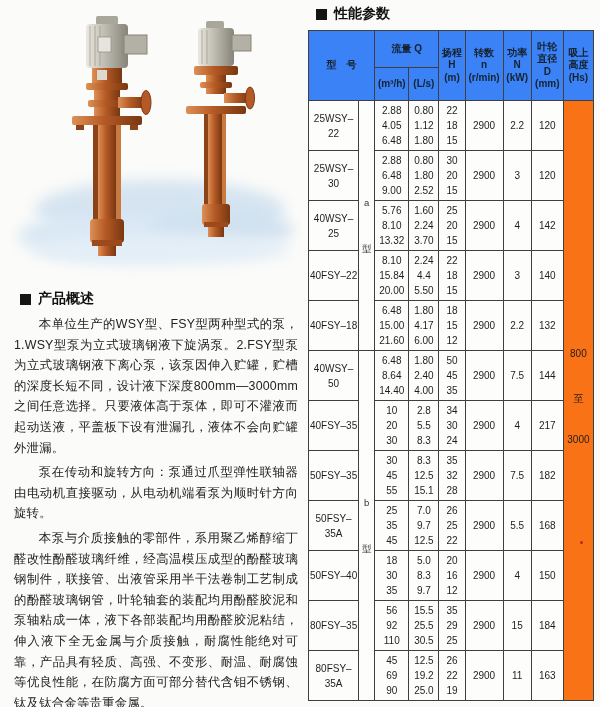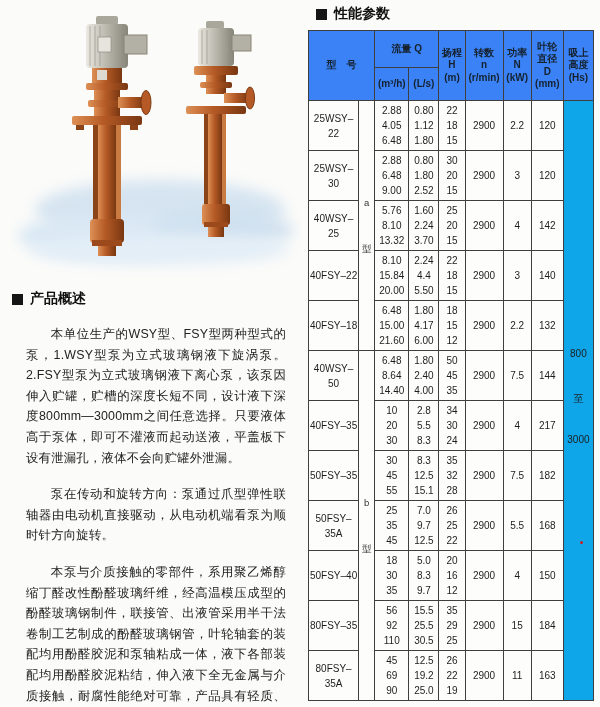--- a/index.html
+++ b/index.html
@@ -7,41 +7,41 @@
     width:600px;height:707px;overflow:hidden;
     background:#fbfbf9;color:#1c1c1c;
     font-family:"Liberation Sans","DejaVu Sans",sans-serif;
   }
   .page{position:relative;width:600px;height:707px}
 
   
   .left-col{position:absolute;left:10px;top:4px;width:292px}
   .photo{width:292px;height:280px;display:block}
   .section-heading{display:flex;align-items:center;gap:7px;font-weight:bold;
-    font-size:14px;margin:6px 0 6px 2px;color:#111}
+    font-size:14px;margin:6px 0 6px 10px;color:#111}
   .bullet{width:11px;height:11px;background:#151515;flex:0 0 auto}
-  .paragraphs p{margin:16px;text-indent:2em;font-size:12.4px;line-height:20.6px;
+  .paragraphs p{margin:4px;text-indent:2em;font-size:12.4px;line-height:20.6px;
     text-align:justify;color:#222;letter-spacing:.2px}
 
   
   .right-col{position:absolute;left:308px;top:0;width:290px}
   .right-col .section-heading{margin:5px 0 7px 8px}
 
   table.params{border-collapse:collapse;table-layout:fixed;width:286px;background:#fdfdfc}
   .params th,.params td{border:1px solid #3f3f3f;text-align:center;vertical-align:middle;padding:0}
   .params thead th{background:#3b82f6;font-size:10px;line-height:12.5px;
     font-weight:bold;color:#15222e}
   .params thead tr.h1{height:37px}
   .params thead tr.h2{height:33px}
   .params tbody tr{height:50px}
   .params td{font-size:10px;line-height:15px;color:#1d1d1d;background:#fdfdfc}
   .ml{white-space:pre-line}
   td.model{font-size:10px}
   td.group{font-size:9.5px;line-height:46px;color:#333;background:#fdfdfc}
-  td.suction{position:relative;background:#0ea5e9}
+  td.suction{position:relative;background:#f97316}
   td.suction span{position:absolute;left:0;width:100%;transform:translateY(-50%);
     font-size:10px;text-align:center}
   td.suction i{position:absolute;left:54%;top:73.5%;width:3px;height:3px;
     border-radius:50%;background:#c52222}
 </style>
 </head>
 <body>
 
 <div class="page">
 

